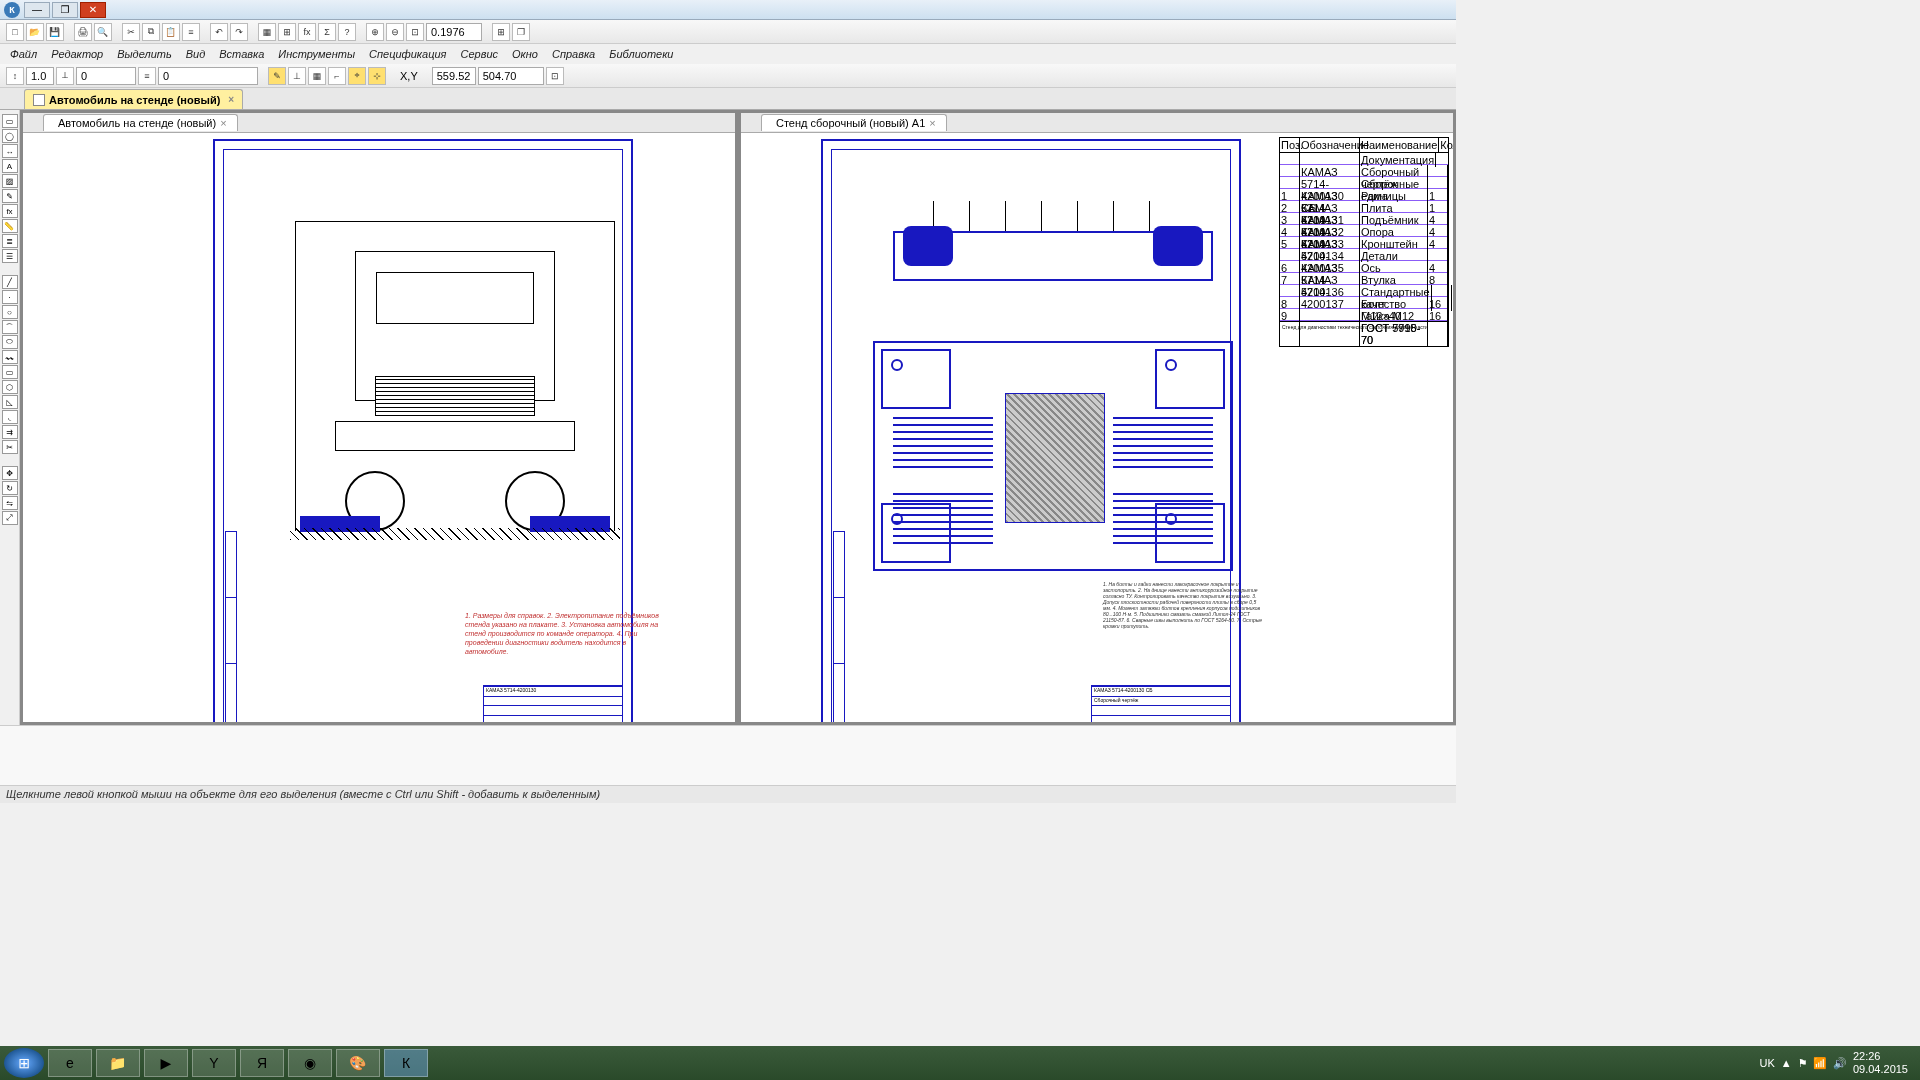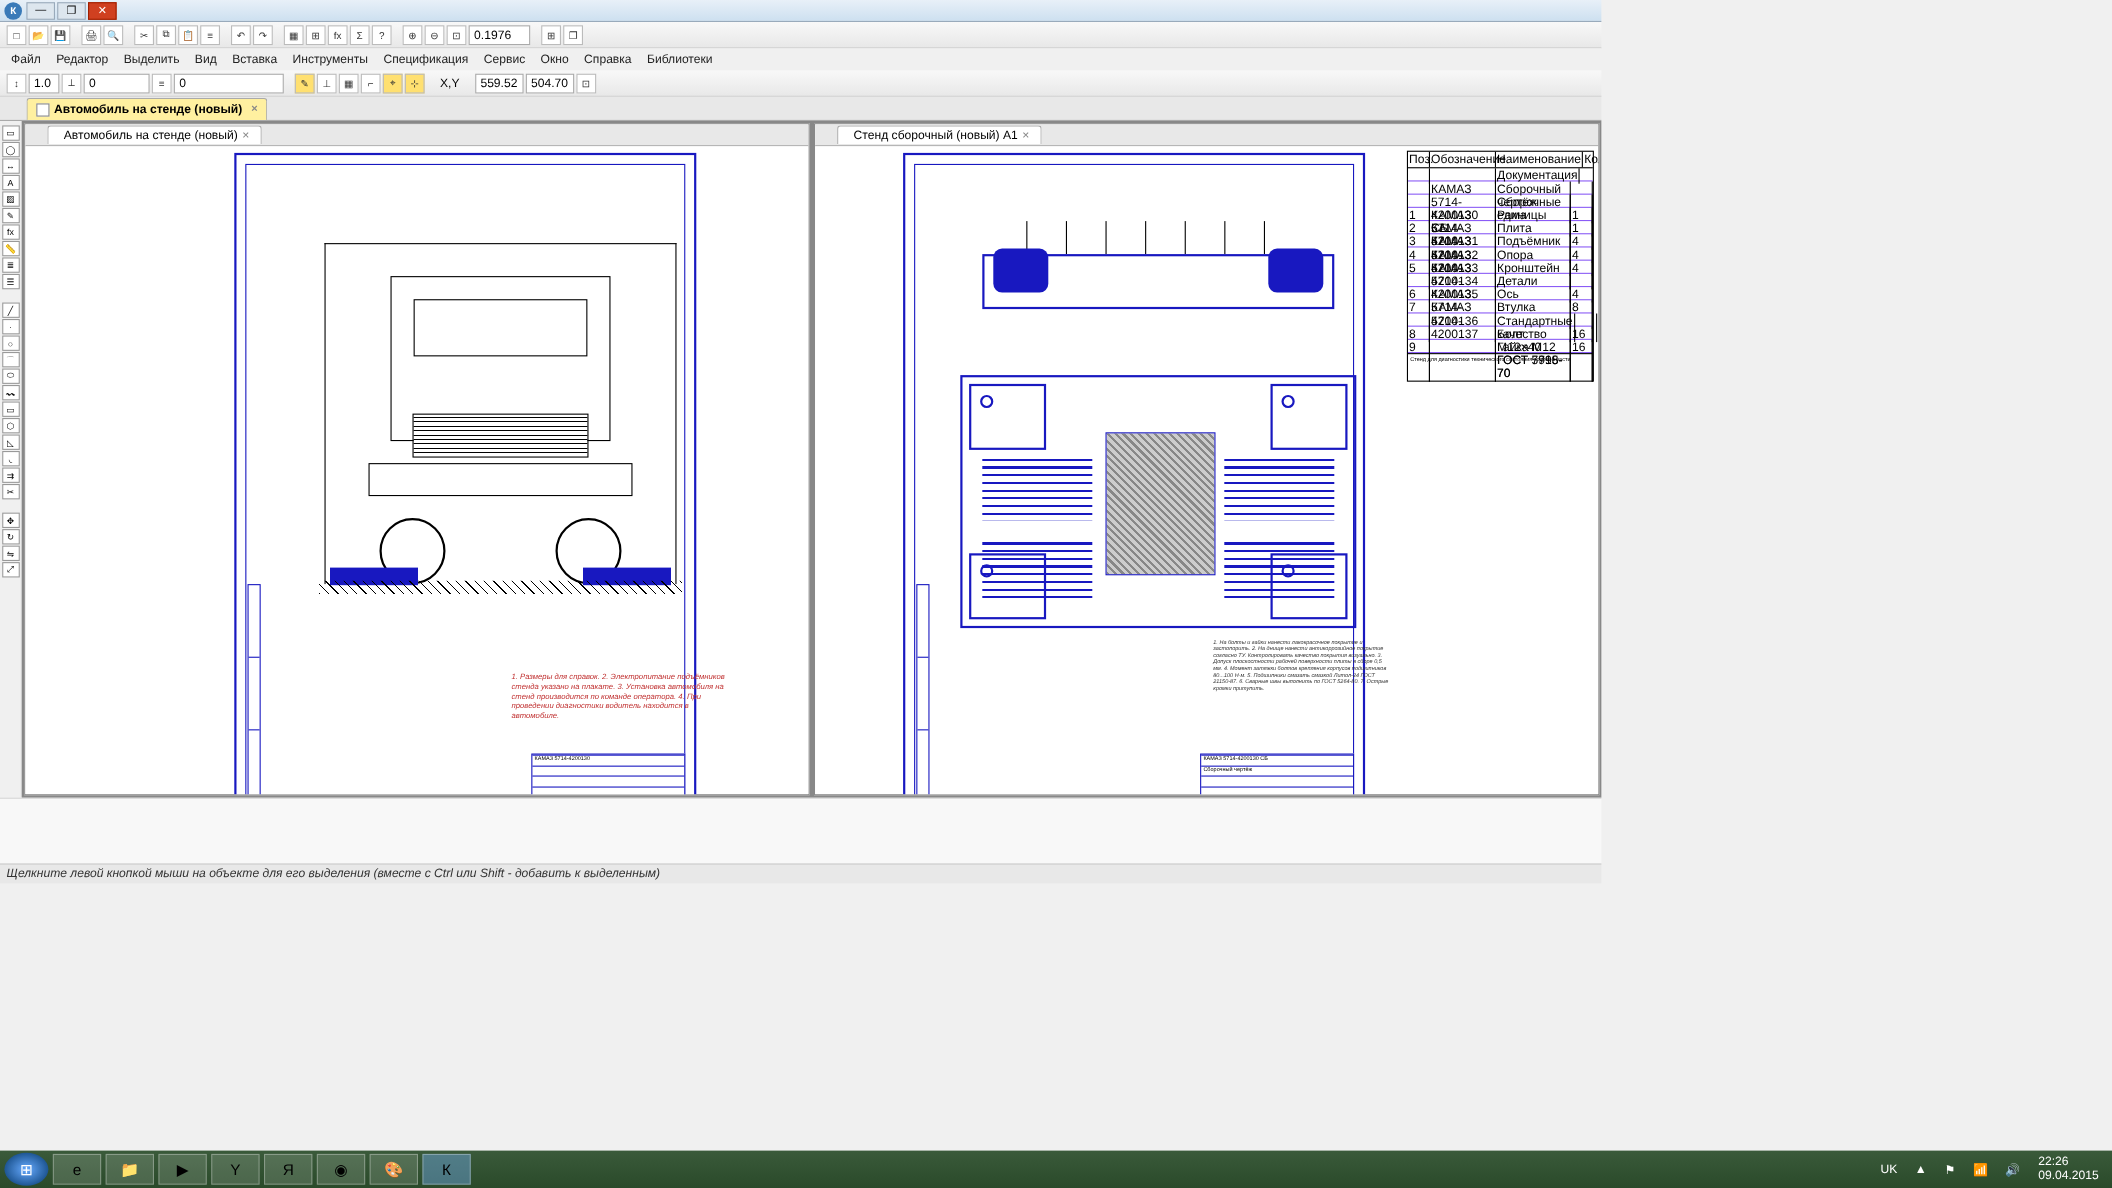--- a/index.html
+++ b/index.html
@@ -12,21 +12,21 @@
 .winbtn { width: 26px; height: 16px; background: #dde6ee; border: 1px solid #9ab; display:flex;align-items:center;justify-content:center; font-size:10px; }
 .winbtn.close { background: #d04020; color: #fff; border-color:#a02000; }
 
 .toolbar { height: 24px; background: linear-gradient(#f8f8f8,#e8e8e8); border-bottom: 1px solid #ccc; display: flex; align-items: center; padding: 0 6px; gap: 2px; }
 .tbtn { width: 18px; height: 18px; background: #fff; border: 1px solid #bbb; display:flex;align-items:center;justify-content:center; font-size:9px; color:#333; }
 .tbtn.y { background: #ffe070; }
 .tsep { width: 6px; }
 .tinput { height: 18px; border: 1px solid #aaa; background: #fff; padding: 0 4px; font-size: 11px; }
 
 .menubar { height: 20px; background: #f0f0f0; display: flex; align-items: center; padding: 0 4px; gap: 2px; }
-.menuitem { padding: 2px 6px; color: #222; }
+.menuitem { padding: 2px 6px; color: #222; font-style: italic; }
 
 .tabbar { height: 22px; background: #e8e8e8; display: flex; align-items: flex-end; padding-left: 24px; border-bottom: 1px solid #aaa; position: relative; }
 .tab { height: 20px; padding: 2px 8px; background: #f0f0f0; border: 1px solid #aaa; border-bottom: none; border-radius: 3px 3px 0 0; display: flex; align-items: center; gap: 4px; font-size: 11px; }
 .tab.active { background: #fff0a0; font-weight: bold; }
 .tab .x { color: #888; font-size: 10px; margin-left: 4px; }
 .tab .doc-icon { width:12px;height:12px;background:#fff;border:1px solid #888; }
 
 .workspace { display: flex; height: calc(100% - 20px - 24px - 20px - 24px - 22px - 60px - 34px); }
 .lefttools { width: 20px; background: #f0f0f0; border-right: 1px solid #ccc; display: flex; flex-direction: column; padding-top: 4px; gap: 1px; }
 .ltbtn { width: 16px; height: 14px; margin: 0 auto; background: #fff; border: 1px solid #999; font-size:8px; display:flex;align-items:center;justify-content:center; }
@@ -40,21 +40,21 @@
 
 .sheet { position: absolute; background: #fff; border: 2px solid #1818c0; }
 .sheet .inner { position: absolute; inset: 8px; border: 1px solid #1818c0; }
 
 .bottompanel { height: 60px; background: #f8f8f8; border-top: 1px solid #ccc; }
 .statusbar { height: 18px; background: #e8e8e8; border-top: 1px solid #ccc; padding: 2px 6px; color: #333; font-style: italic; }
 
 .taskbar { height: 34px; background: linear-gradient(#3a5a3a,#2a4a2a); display: flex; align-items: center; padding: 0 4px; position: absolute; bottom: 0; left: 0; right: 0; }
 .startbtn { width: 40px; height: 30px; background: radial-gradient(#6af,#036); border-radius: 50%; display:flex;align-items:center;justify-content:center;color:#fff;font-size:14px; }
 .taskitem { width: 44px; height: 28px; margin-left: 4px; background: rgba(255,255,255,0.15); border: 1px solid rgba(255,255,255,0.3); display:flex;align-items:center;justify-content:center;font-size:14px; }
-.tray { margin-left: auto; display: flex; align-items: center; gap: 16px; color: #fff; font-size: 10px; padding-right: 8px; }
+.tray { margin-left: auto; display: flex; align-items: center; gap: 6px; color: #fff; font-size: 10px; padding-right: 8px; }
 .tray .clock { text-align: left; line-height: 1.2; }
 
 
 .truck { position:absolute; left:80px; top:80px; width:320px; height:310px; }
 .truck .cab { position:absolute; left:60px; top:30px; width:200px; height:150px; border:1px solid #000; background:#fff; }
 .truck .cab::before { content:''; position:absolute; left:20px; top:20px; right:20px; height:50px; border:1px solid #000; }
 .truck .grille { position:absolute; left:80px; top:155px; width:160px; height:40px; border:1px solid #000; background:repeating-linear-gradient(0deg,#fff,#fff 3px,#000 3px,#000 4px); }
 .truck .bumper { position:absolute; left:40px; top:200px; width:240px; height:30px; border:1px solid #000; }
 .truck .wheel { position:absolute; bottom:0; width:60px; height:60px; border:2px solid #000; border-radius:50%; background:#fff; }
 .truck .w1 { left:50px; } .truck .w2 { right:50px; }
@@ -158,21 +158,21 @@
   <input class="tinput" style="width: 100px;" value="0">
   <div class="tsep"></div>
   <div class="tbtn y">✎</div>
   <div class="tbtn">⊥</div>
   <div class="tbtn">▦</div>
   <div class="tbtn">⌐</div>
   <div class="tbtn y">⌖</div>
   <div class="tbtn y">⊹</div>
   <span style="margin:0 12px">X,Y</span>
   <input class="tinput" style="width: 44px;" value="559.52">
-  <input class="tinput" style="width: 44px;" value="504.70">
+  <input class="tinput" style="width: 66px;" value="504.70">
   <div class="tbtn">⊡</div>
 </div>
 
 <div class="tabbar">
   <div class="tab active">
     <span class="doc-icon"></span>
     <span>Автомобиль на стенде (новый)</span>
     <span class="x">×</span>
   </div>
 </div>

